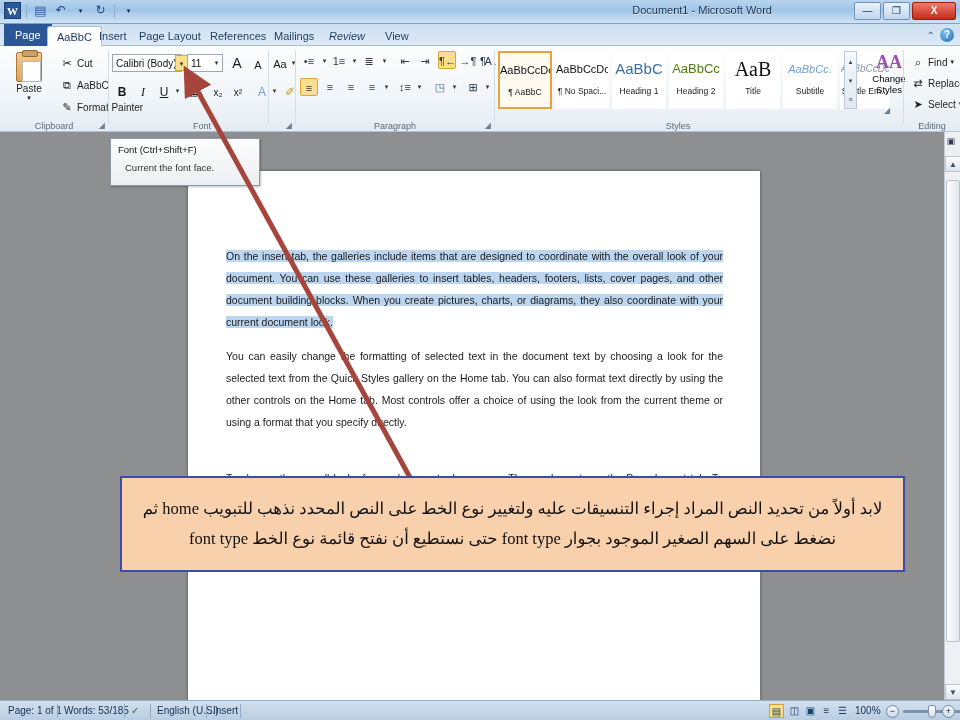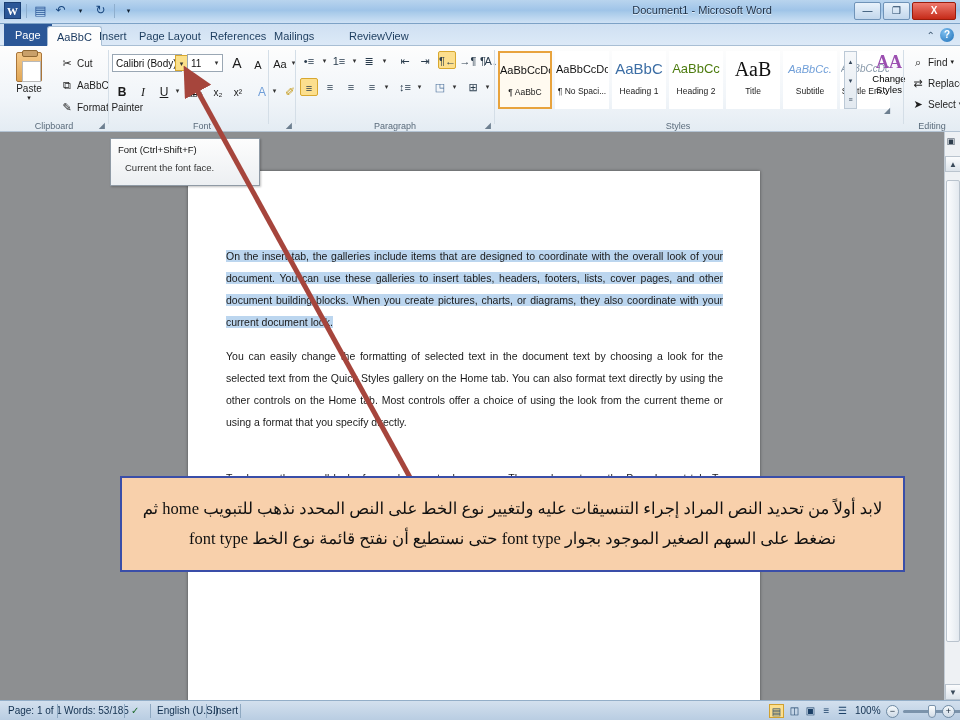--- a/index.html
+++ b/index.html
@@ -257,21 +257,21 @@
     </div>
   </div>
 
   <div class="tabstrip">
     <div class="tab file" style="left:4px;">Page</div>
     <div class="tab active" style="left:47px;">AaBbC</div>
     <div class="tab" style="left:90px;">Insert</div>
     <div class="tab" style="left:130px;">Page Layout</div>
     <div class="tab" style="left:201px;">References</div>
     <div class="tab" style="left:265px;">Mailings</div>
-    <div class="tab" style="left:340px;">Review</div>
+    <div class="tab" style="left:320px;font-style:italic;">Review</div>
     <div class="tab" style="left:376px;">View</div>
 
     <div class="helpico">
       <div class="upico">⌃</div>
       <div class="helpball">?</div>
     </div>
   </div>
 
   <div class="ribbon">
 

